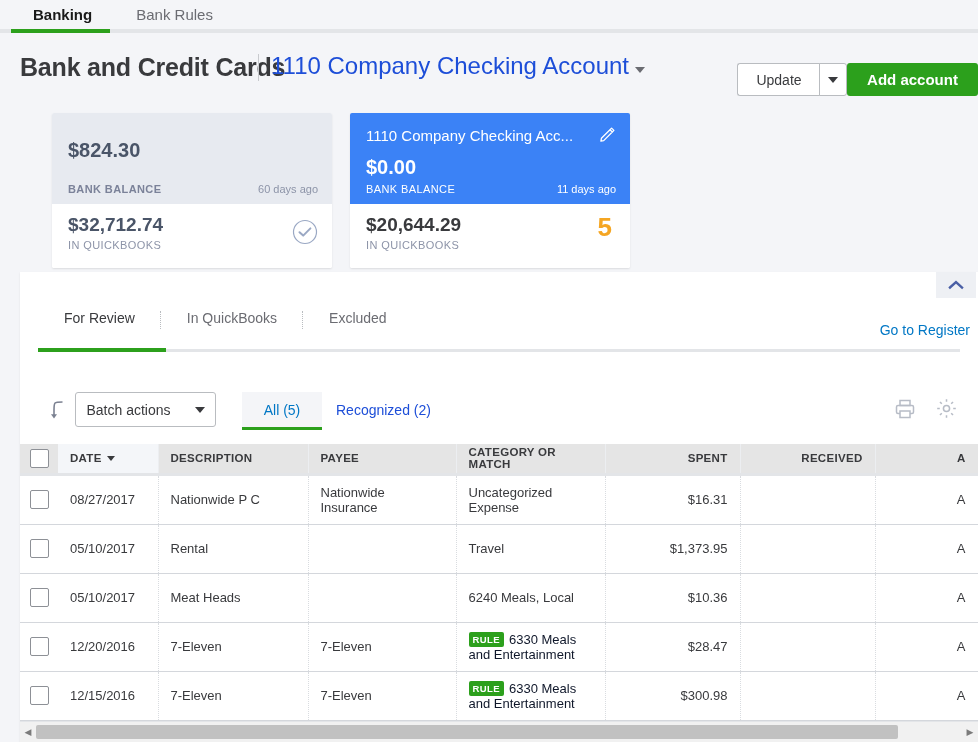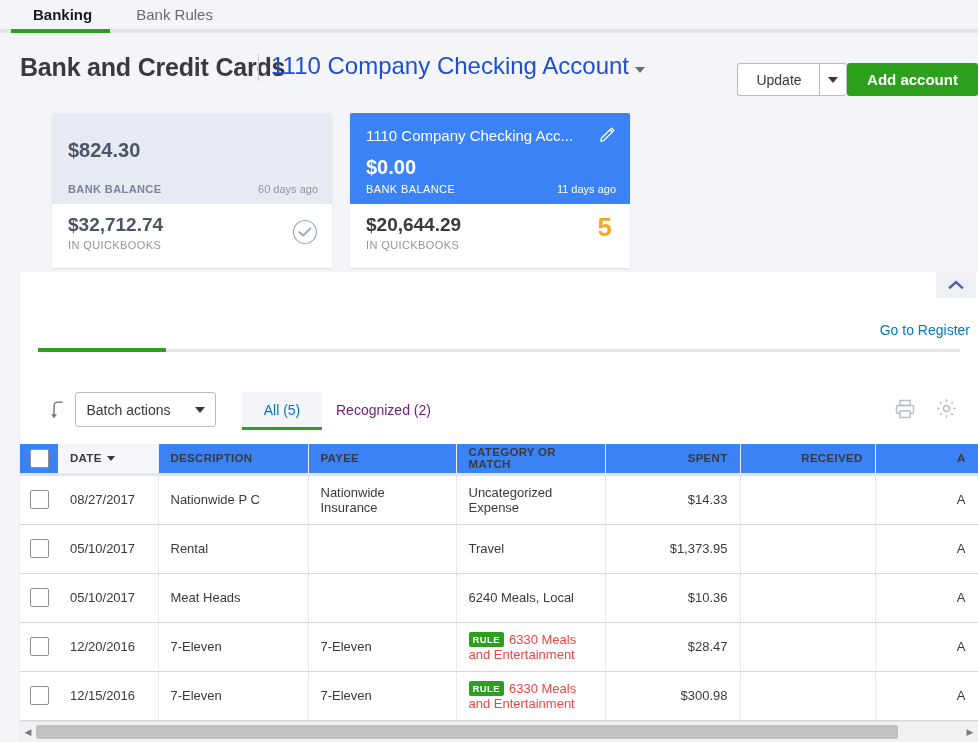--- a/index.html
+++ b/index.html
@@ -164,31 +164,31 @@
   }
   .filter-tab {
     position: absolute; top: 0; height: 35px; padding: 0 16px;
     display: flex; align-items: center; justify-content: center;
     font-size: 14px; cursor: pointer;
   }
   .filter-tab.all {
     left: 222px; width: 48px; color: #0077c5; background: #f4f5f8;
     border-bottom: 3px solid #2ca01c;
   }
-  .filter-tab.recog { left: 300px; color: #701a75; }
+  .filter-tab.recog { left: 300px; color: #1d4ed8; }
   .tool-print { position: absolute; right: 62px; top: 6px; cursor: pointer; }
   .tool-gear { position: absolute; right: 20px; top: 5px; cursor: pointer; }
 
   
   .table-wrap { position: absolute; left: 0; top: 172px; width: 958px; }
   table.txn { border-collapse: collapse; width: 958px; table-layout: fixed; }
   table.txn thead th {
     height: 30px; font-size: 11.5px; font-weight: bold; letter-spacing: 0.3px;
     color: #393a3d; text-align: left; padding: 0 12px;
-    border-bottom: 3px solid #e3e5e8; background: #3b82f6;
+    border-bottom: 3px solid #e3e5e8; background: #e5e5e5;
     border-right: 1px solid #eceef1;
     vertical-align: middle; box-sizing: border-box;
   }
   table.txn thead th.cb { border-right: none; padding: 0; text-align: center; }
   table.txn thead th.date { background: #f4f6f9; }
   table.txn thead th.num { text-align: right; }
   table.txn tbody td {
     font-size: 13px; color: #393a3d; padding: 9px 12px;
     border-bottom: 1px solid #d4d7dc;
     border-right: 1px dotted #d9dce0;
@@ -204,21 +204,21 @@
   .sort-caret {
     display: inline-block; margin-left: 5px;
     border-left: 4px solid transparent; border-right: 4px solid transparent;
     border-top: 5px solid #393a3d; vertical-align: middle; position: relative; top: -1px;
   }
   .rule-badge {
     display: inline-block; background: #2ca01c; color: #fff; font-size: 9.5px;
     font-weight: bold; letter-spacing: 0.4px; padding: 2px 4px; border-radius: 2px;
     margin-right: 5px; vertical-align: 1px;
   }
-  .cat-green { color: #ef4444; }
+  .cat-green { color: #0f172a; }
   .action-link { color: #0077c5; cursor: pointer; }
 
   
   .hscroll {
     position: absolute; left: 0; bottom: 0; width: 958px; height: 20px;
     background: #f1f1f1; border-top: 1px solid #e3e5e8;
     display: flex; align-items: center;
   }
   .hscroll .arrow { width: 16px; text-align: center; font-size: 9px; color: #7b7b7b; cursor: pointer; }
   .hscroll .track { flex: 1; height: 14px; position: relative; }
@@ -300,20 +300,25 @@
   </div>
 
   <div class="panel">
 
     <div class="collapse-btn">
       <svg width="16" height="10" viewBox="0 0 16 10">
         <path d="M2 7.5 L8 2.2 L14 7.5" fill="none" stroke="#4a5fa5" stroke-width="2.4" stroke-linecap="square"></path>
       </svg>
     </div>
 
+    <div class="sub-tabs">
+      <div class="sub-tab active"><span>For Review</span><span class="sep"></span></div>
+      <div class="sub-tab"><span>In QuickBooks</span><span class="sep"></span></div>
+      <div class="sub-tab"><span>Excluded</span></div>
+    </div>
     <div class="sub-tabs-rule"></div>
     <div class="sub-tabs-underline"></div>
     <div class="go-register">Go to Register</div>
 
     <div class="toolbar">
       <div class="undo-icon">
         <svg width="18" height="22" viewBox="0 0 18 22">
           <path d="M12.5 2 C 4 2 4 2 4 10 L4 16" fill="none" stroke="#7b8191" stroke-width="1.6"></path>
           <path d="M1 14.2 L4 18.6 L7 14.2 Z" fill="#7b8191"></path>
         </svg>
@@ -372,21 +377,21 @@
             <th class="num"><span>A</span></th>
           </tr>
         </thead>
         <tbody>
           <tr>
             <td class="cb"><span class="cbox"></span></td>
             <td>08/27/2017</td>
             <td>Nationwide P C</td>
             <td>Nationwide Insurance</td>
             <td>Uncategorized Expense</td>
-            <td class="num">$14.33</td>
+            <td class="num">$16.31</td>
             <td class="num"></td>
             <td class="num action-link">A</td>
           </tr>
           <tr>
             <td class="cb"><span class="cbox"></span></td>
             <td>05/10/2017</td>
             <td>Rental</td>
             <td></td>
             <td>Travel</td>
             <td class="num">$1,373.95</td>

